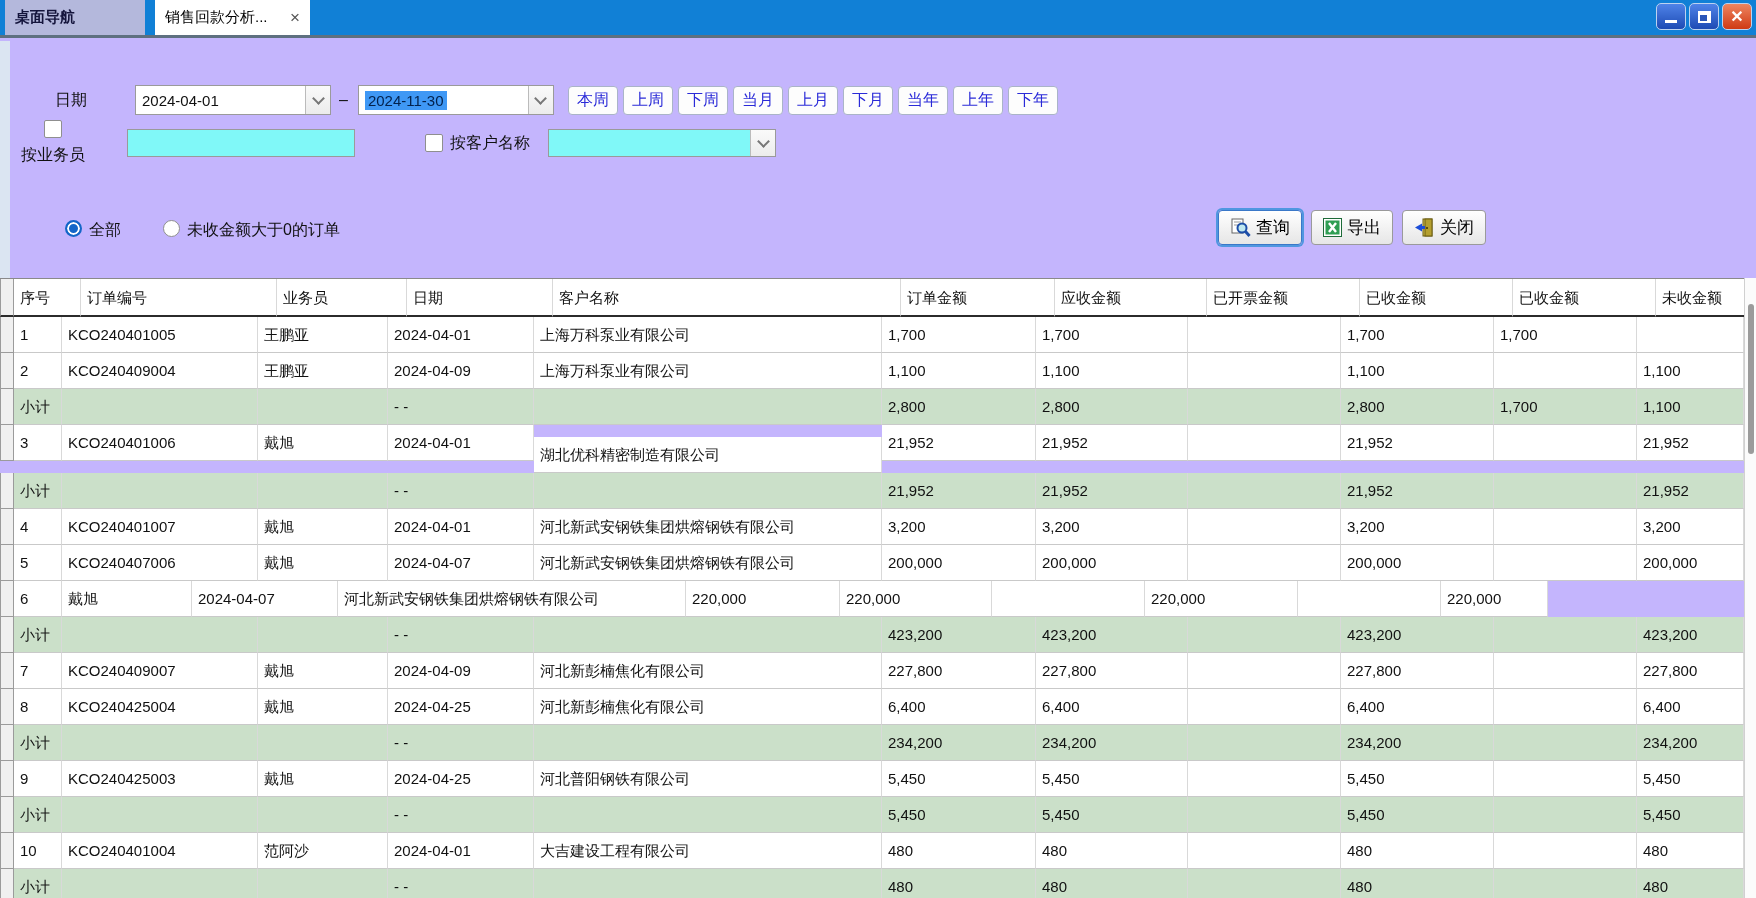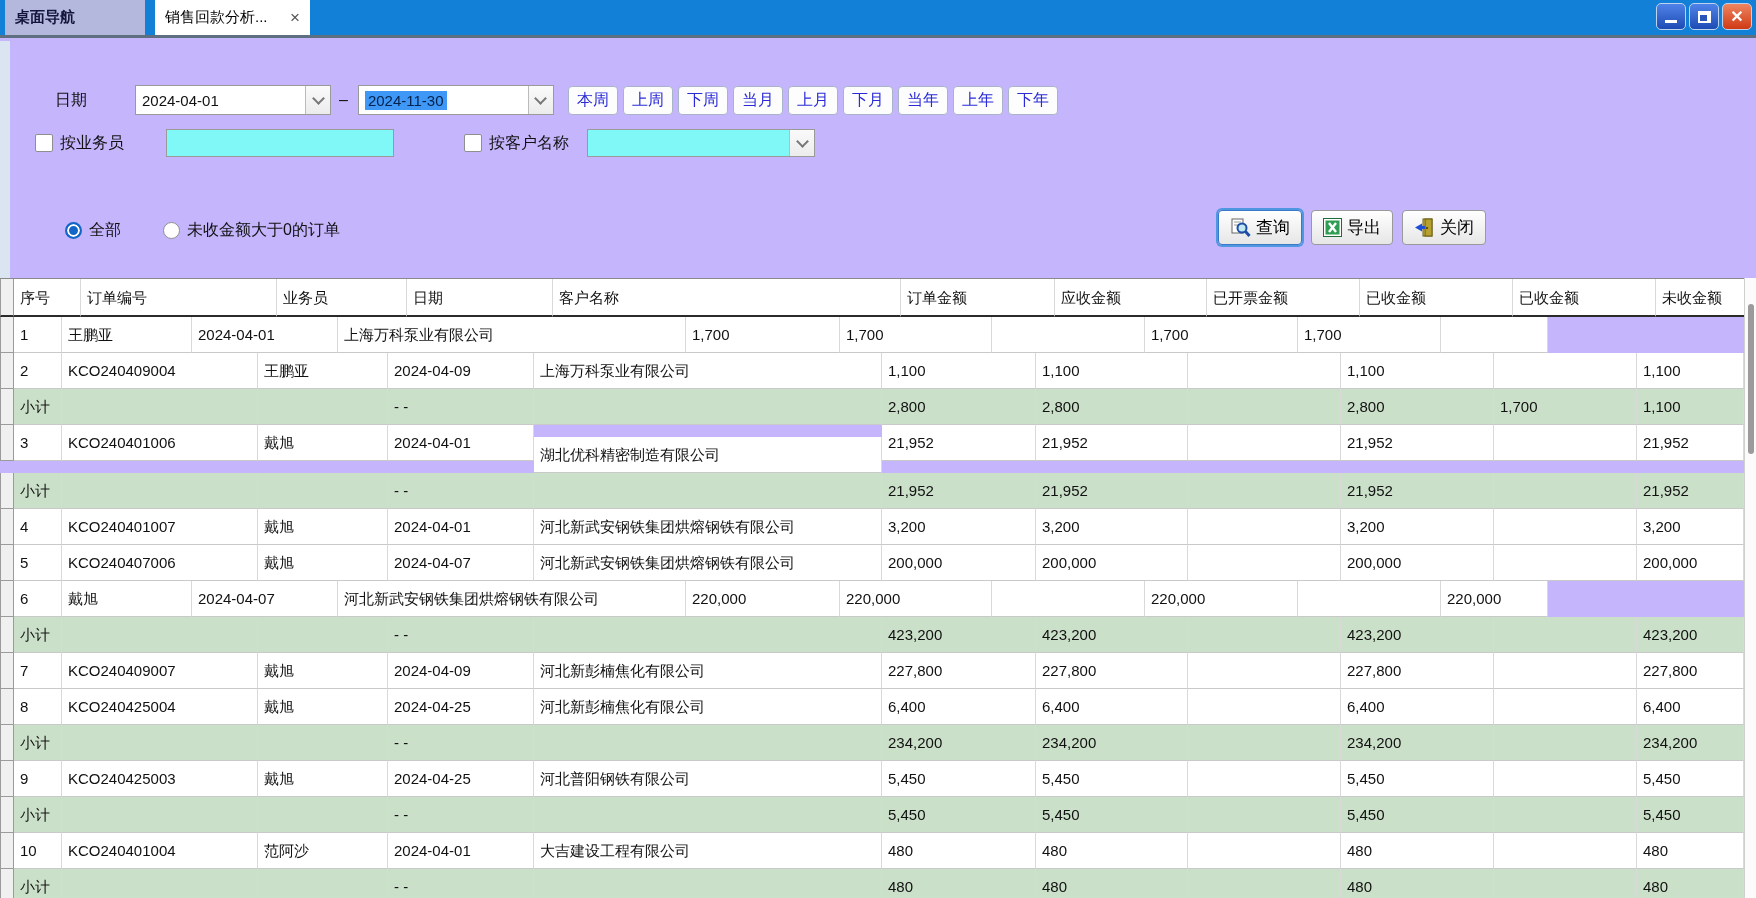--- a/index.html
+++ b/index.html
@@ -38,30 +38,30 @@
   .combo-text .seltext{background:#3f98f5;color:#03224d;padding:1px 3px;}
   .combo-arrow{width:24px;background:linear-gradient(#fafafa,#ececec);border-left:1px solid #bbb;
                display:flex;align-items:center;justify-content:center;}
   .chev{width:7px;height:7px;border-right:2px solid #777;border-bottom:2px solid #777;
         transform:rotate(45deg);margin-top:-3px;}
   .dash{font-size:16px;margin-left:8px;}
   .quick{display:flex;gap:5px;margin-left:14px;}
   .qbtn{height:29px;padding:0 8px;border:1px solid #aab4c8;border-radius:4px;background:#fdfdfd;
         color:#2a2ad8;font-size:16px;font-family:"Liberation Sans",sans-serif;cursor:pointer;}
   .chkwrap{display:flex;align-items:center;gap:7px;font-size:16px;}
-  .chkwrap.first{margin-left:35px;}
+  .chkwrap.first{margin-left:21px;flex-direction:column;}
   .chkwrap.second{margin-left:70px;}
   .checkbox{width:16px;height:16px;border:1px solid #8f8f8f;background:#fff;border-radius:2px;}
   .cyan-input{width:228px;height:28px;background:#80f8f8;border:1px solid #9a9a9a;box-sizing:border-box;
               margin-left:42px;font-size:15px;padding:0 5px;}
   .cyan-combo{display:flex;align-items:stretch;height:28px;width:228px;border:1px solid #9a9a9a;
               box-sizing:border-box;margin-left:18px;}
   .cyan-combo .fill{flex:1;background:#80f8f8;}
   .scope{display:flex;align-items:center;gap:42px;margin-left:65px;}
-  .radio-wrap{display:flex;align-items:center;gap:7px;font-size:16px;cursor:pointer;}
+  .radio-wrap{display:flex;gap:7px;font-size:16px;cursor:pointer;}
   .radio{width:17px;height:17px;border-radius:50%;border:1px solid #8f8f8f;background:#fff;box-sizing:border-box;}
   .radio.on{border:2px solid #1366c8;background:#1366c8;box-shadow:inset 0 0 0 2px #fff;}
   .actions{position:absolute;right:270px;top:2px;display:flex;gap:9px;}
   .act-btn{height:35px;display:flex;align-items:center;gap:5px;padding:0 11px;
            background:linear-gradient(#ffffff,#e6e6e6);border:1px solid #9a9a9a;border-radius:4px;
            font-size:17px;font-family:"Liberation Sans",sans-serif;cursor:pointer;}
   .act-btn.focused{box-shadow:0 0 0 2px #4f97e0;border-color:#3a78c8;}
 
   
   .grid{position:absolute;left:0;top:278px;right:12px;bottom:0;overflow:hidden;border-top:1px solid #8a8a8a;}
@@ -213,20 +213,21 @@
         <div class="cell" style="width: 152px;">应收金额</div>
         <div class="cell" style="width: 153px;">已开票金额</div>
         <div class="cell" style="width: 153px;">已收金额</div>
         <div class="cell" style="width: 143px;">已收金额</div>
         <div class="cell" style="width: 107px;">未收金额</div>
       </div>
     <div id="tbody">
         <div class="trow">
           <div class="sel"></div>
           <div class="cell" style="width: 48px;">1</div>
+          <div class="cell" style="width: 196px;">KCO240401005</div>
           <div class="cell" style="width: 130px;">王鹏亚</div>
           <div class="cell" style="width: 146px;">2024-04-01</div>
           <div class="cell" style="width: 348px;">上海万科泵业有限公司</div>
           <div class="cell" style="width: 154px;">1,700</div>
           <div class="cell" style="width: 152px;">1,700</div>
           <div class="cell" style="width: 153px;"></div>
           <div class="cell" style="width: 153px;">1,700</div>
           <div class="cell" style="width: 143px;">1,700</div>
           <div class="cell" style="width: 107px;"></div>
         </div>

